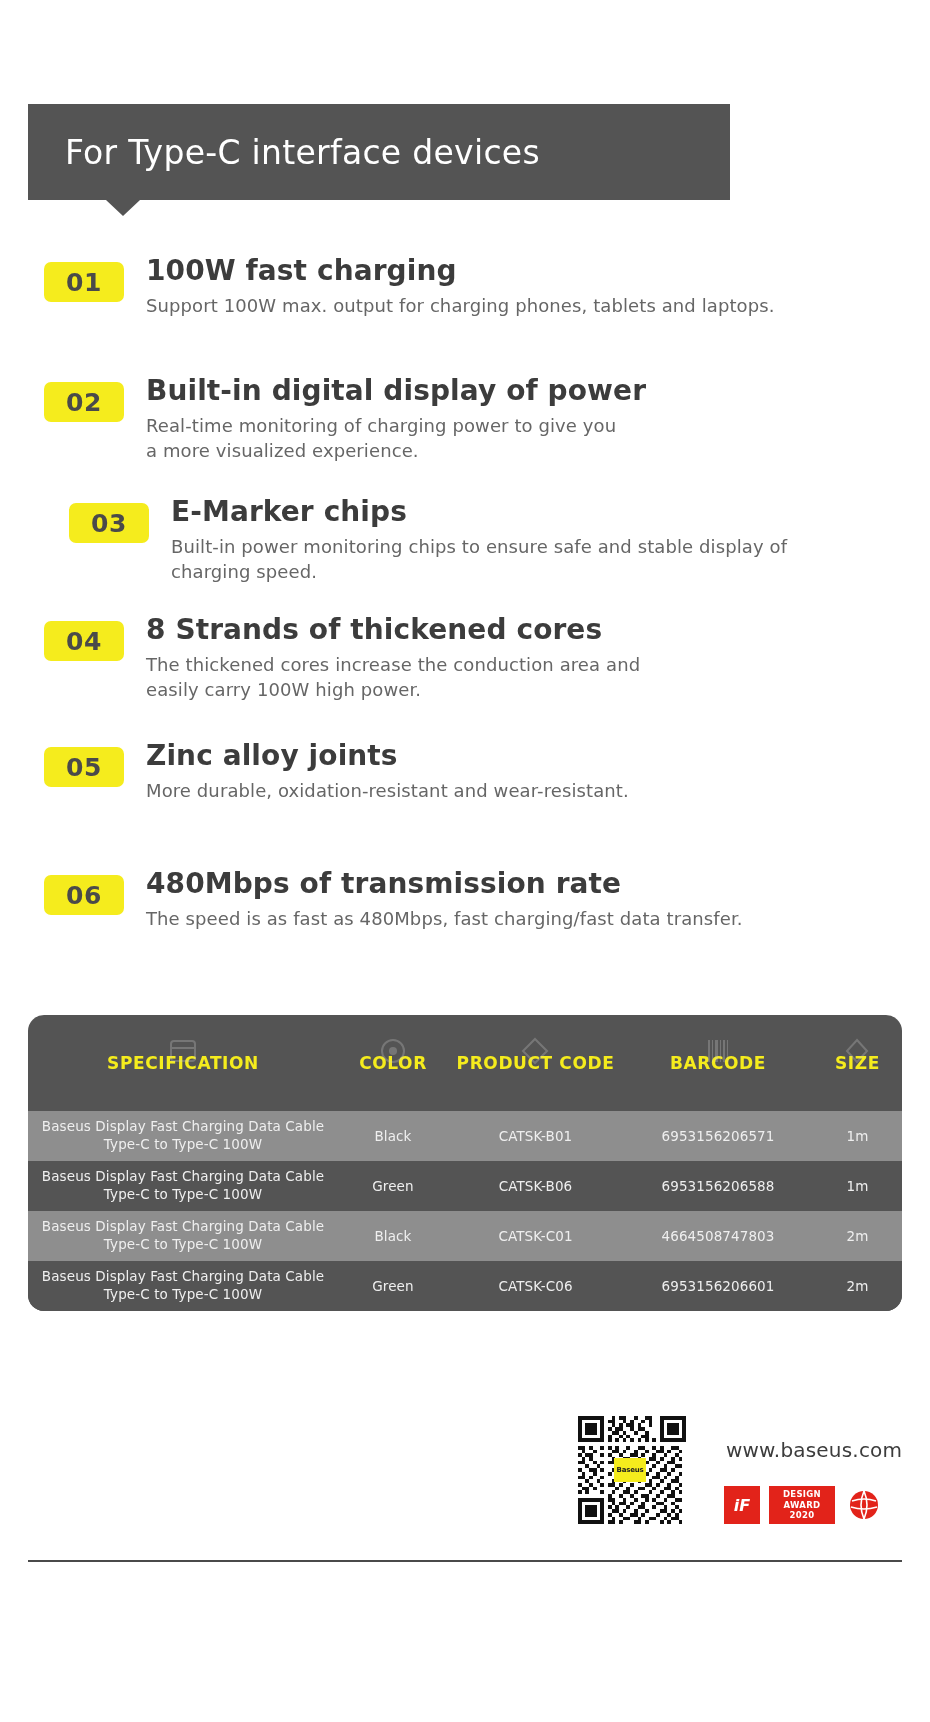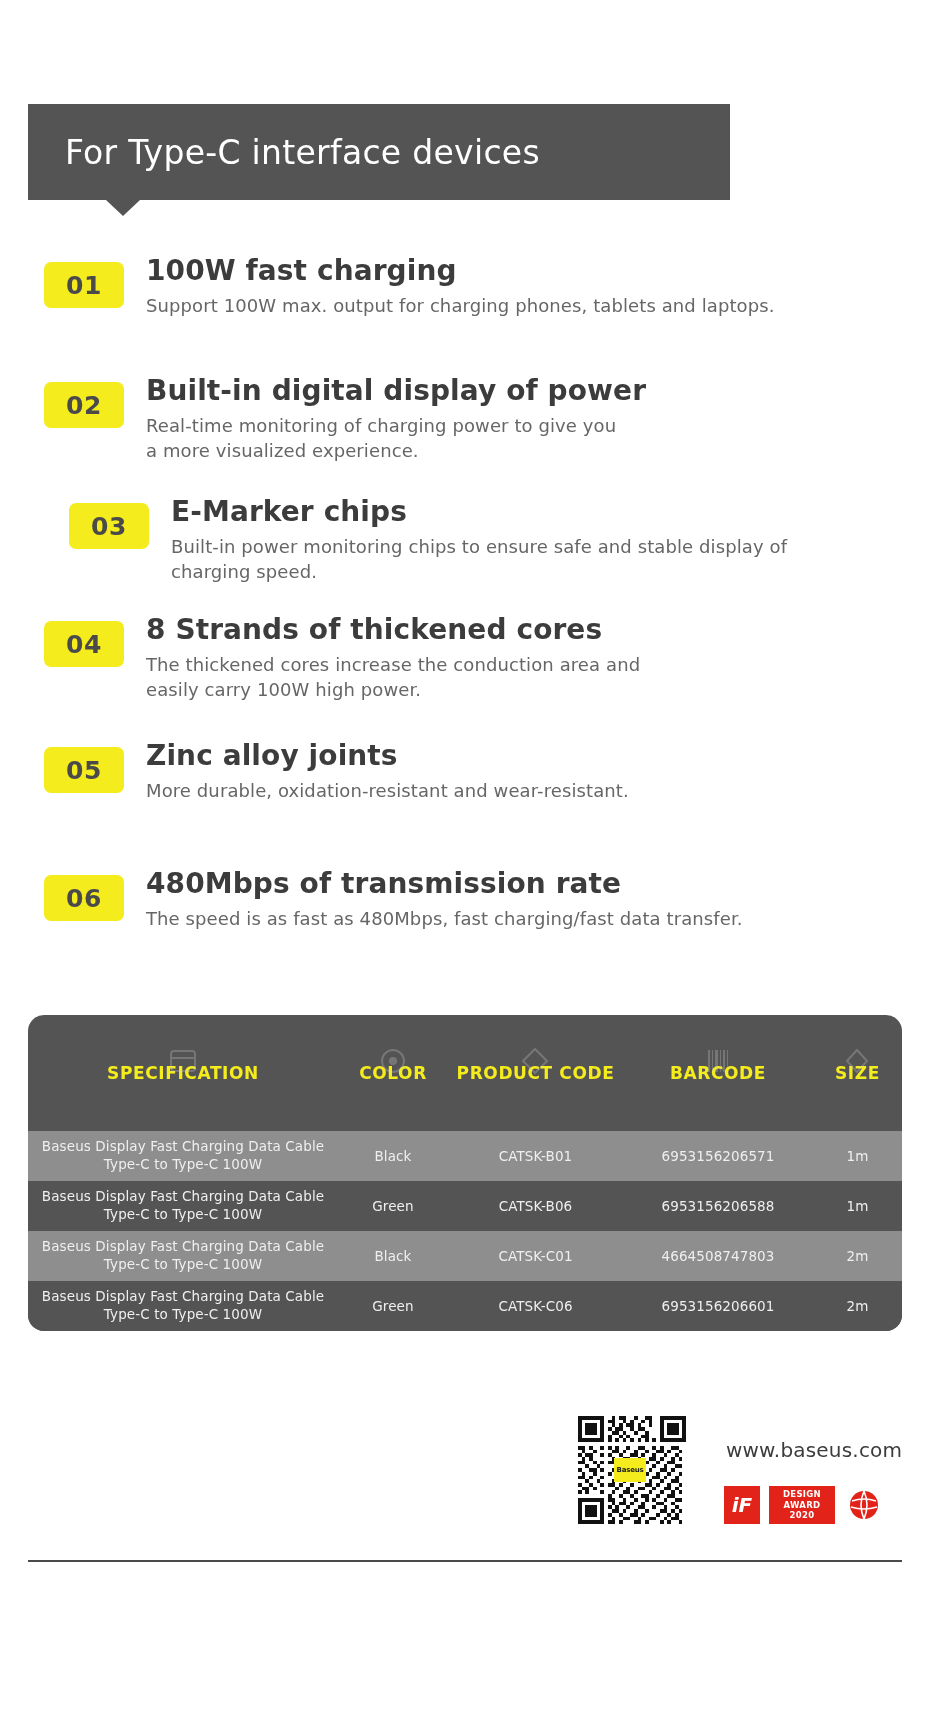--- a/index.html
+++ b/index.html
@@ -55,21 +55,21 @@
   }
   .feature {
     position: relative;
     height: 120px;
   }
   .badge {
     position: absolute;
     left: 44px;
     top: 0;
     width: 80px;
-    height: 46px;
+    height: 40px;
     background: #f5ec1d;
     border-radius: 7px;
     display: flex;
     align-items: center;
     justify-content: center;
     font-size: 25px;
     font-weight: bold;
     color: #4a4a4a;
     letter-spacing: 0.5px;
   }
@@ -119,21 +119,21 @@
     width: 100%;
     border-collapse: collapse;
     table-layout: fixed;
   }
   table.spec th {
     color: #f5ec1d;
     font-size: 17px;
     font-weight: bold;
     letter-spacing: 0.6px;
     padding: 0;
-    height: 116px;
+    height: 96px;
     vertical-align: middle;
     position: relative;
   }
   .th-inner {
     position: relative;
     display: inline-block;
   }
   .th-glyph {
     position: absolute;
     left: 50%;
@@ -218,21 +218,21 @@
     top: 86px;
     display: flex;
     align-items: center;
     gap: 9px;
   }
   .if-badge {
     width: 36px;
     height: 38px;
     background: #e2231a;
     color: #ffffff;
-    font-size: 20px;
+    font-size: 16px;
     font-weight: bold;
     display: flex;
     align-items: center;
     justify-content: center;
     font-style: italic;
   }
   .if-text {
     width: 66px;
     height: 38px;
     background: #e2231a;

